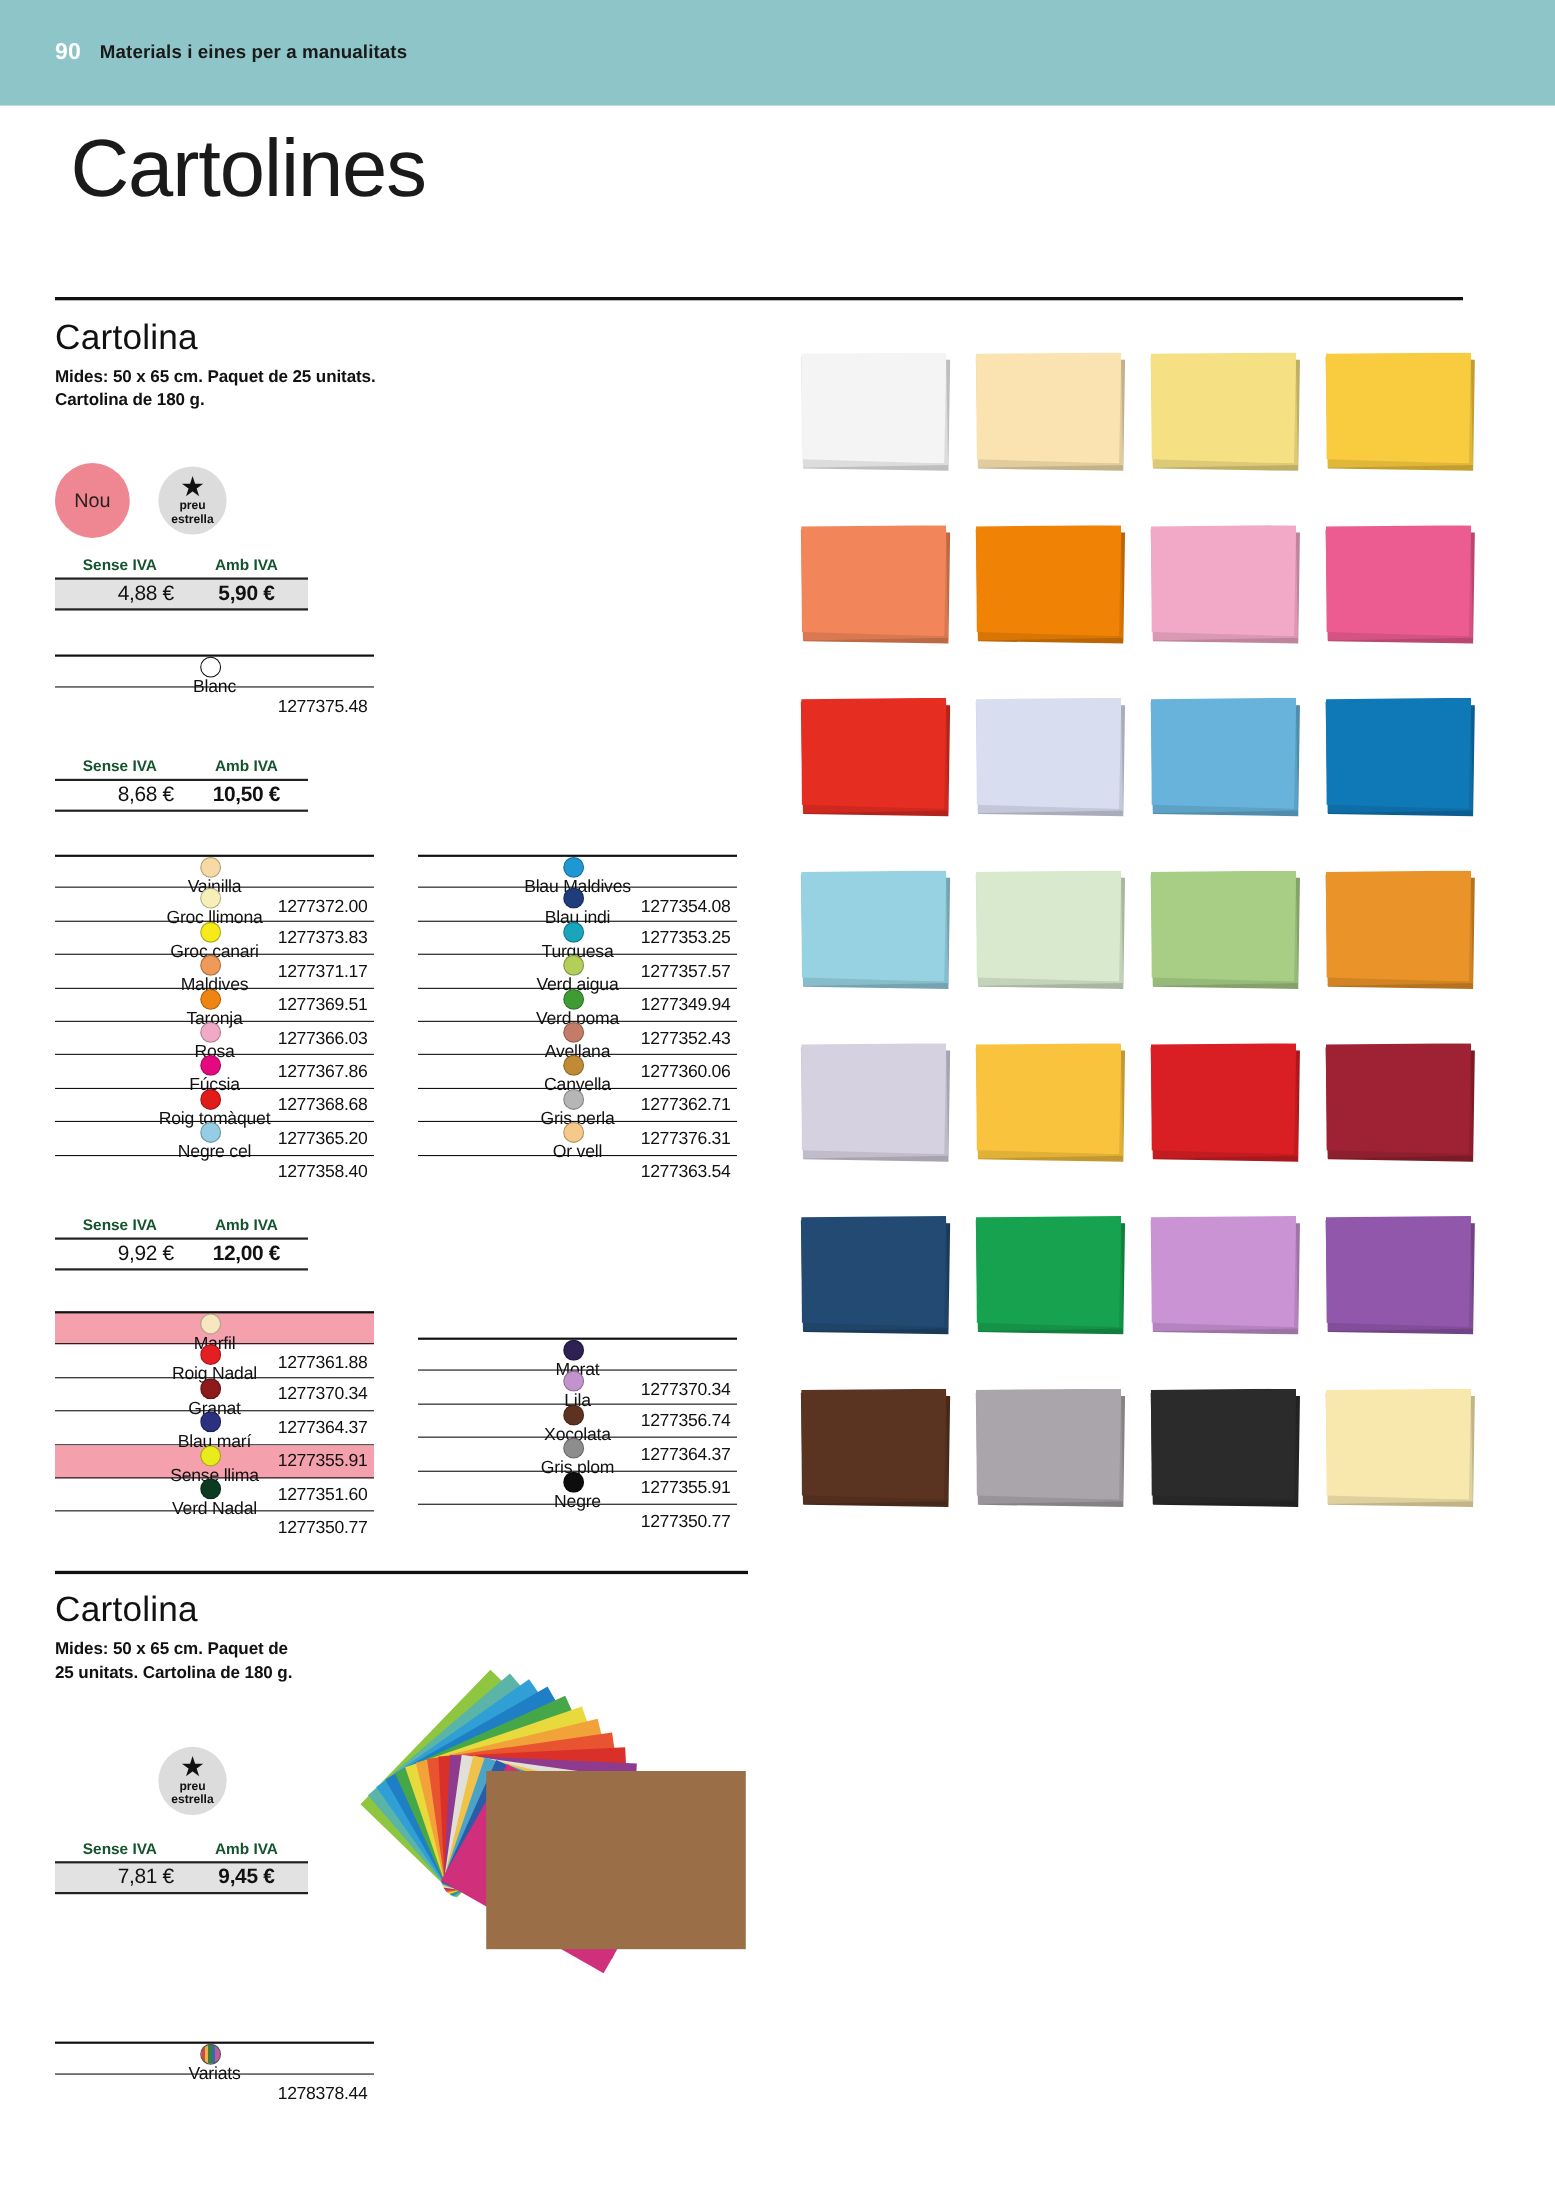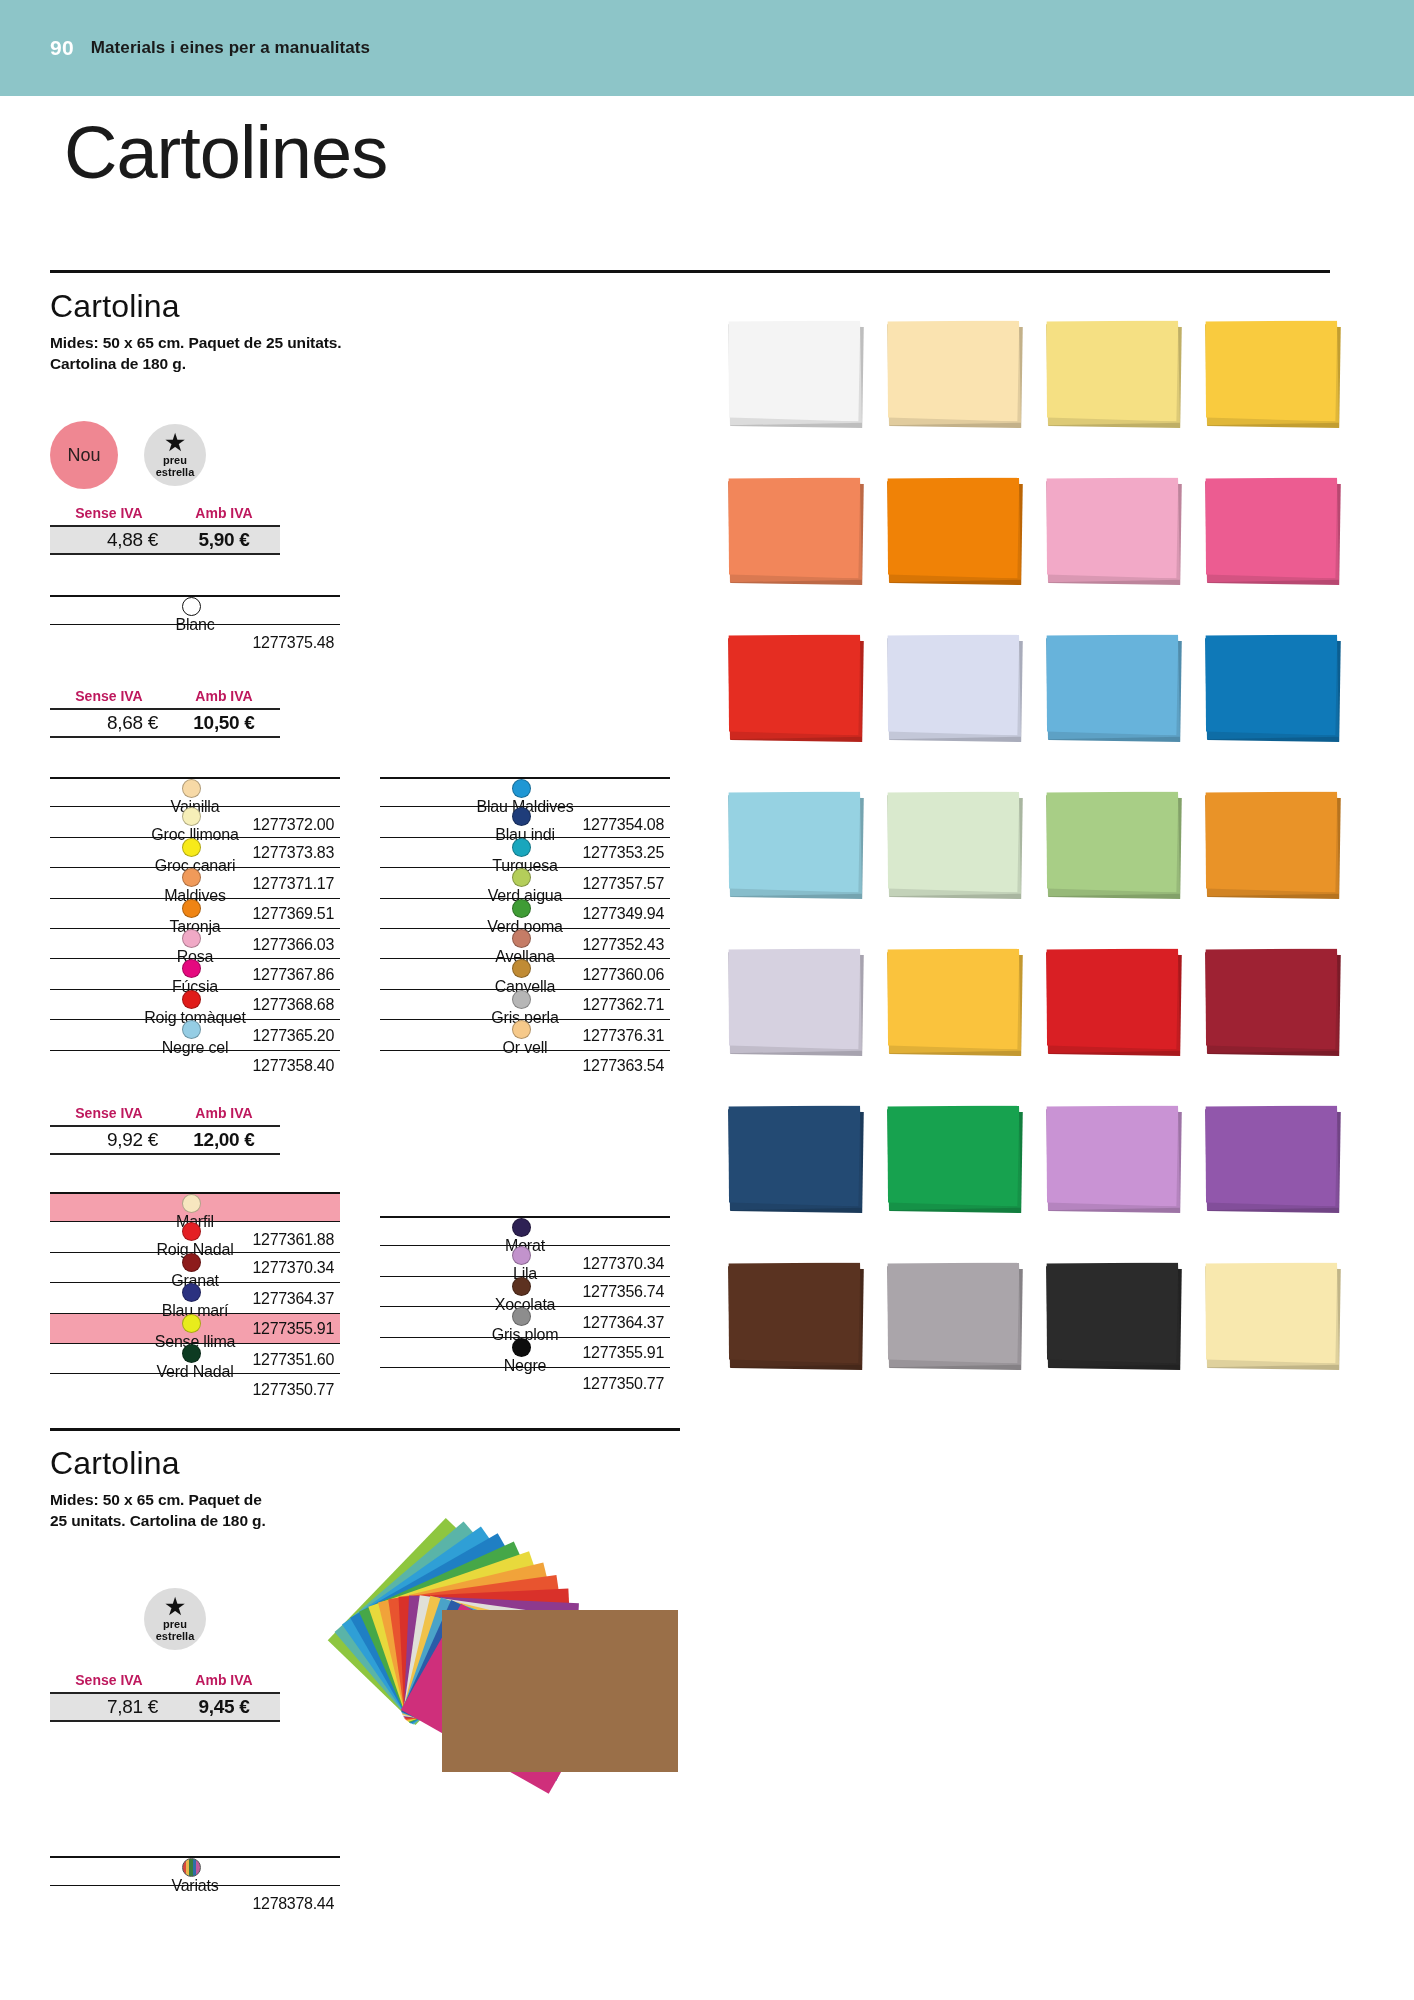--- a/index.html
+++ b/index.html
@@ -63,21 +63,21 @@
   .badge-star{
     width:62px; height:62px; background:#dcdcdc; color:#111;
     font-size:11px; font-weight:700; line-height:1.12;
     padding-top:2px;
   }
   .badge-star .star{ font-size:22px; line-height:.95; display:block; }
 
   
   .ptable{ position:absolute; }
   .ptable .heads{
-    display:flex; font-size:14px; font-weight:700; color:#be185d;
+    display:flex; font-size:14px; font-weight:700; color:#14532d;
     padding-bottom:4px;
   }
   .ptable .heads .h1{ width:118px; text-align:center; }
   .ptable .heads .h2{ width:112px; text-align:center; }
   .ptable .vals{
     display:flex; align-items:center;
     border-top:2.5px solid #222; border-bottom:2.5px solid #222;
     height:30px;
   }
   .ptable.shaded .vals{ background:#e2e2e2; }

